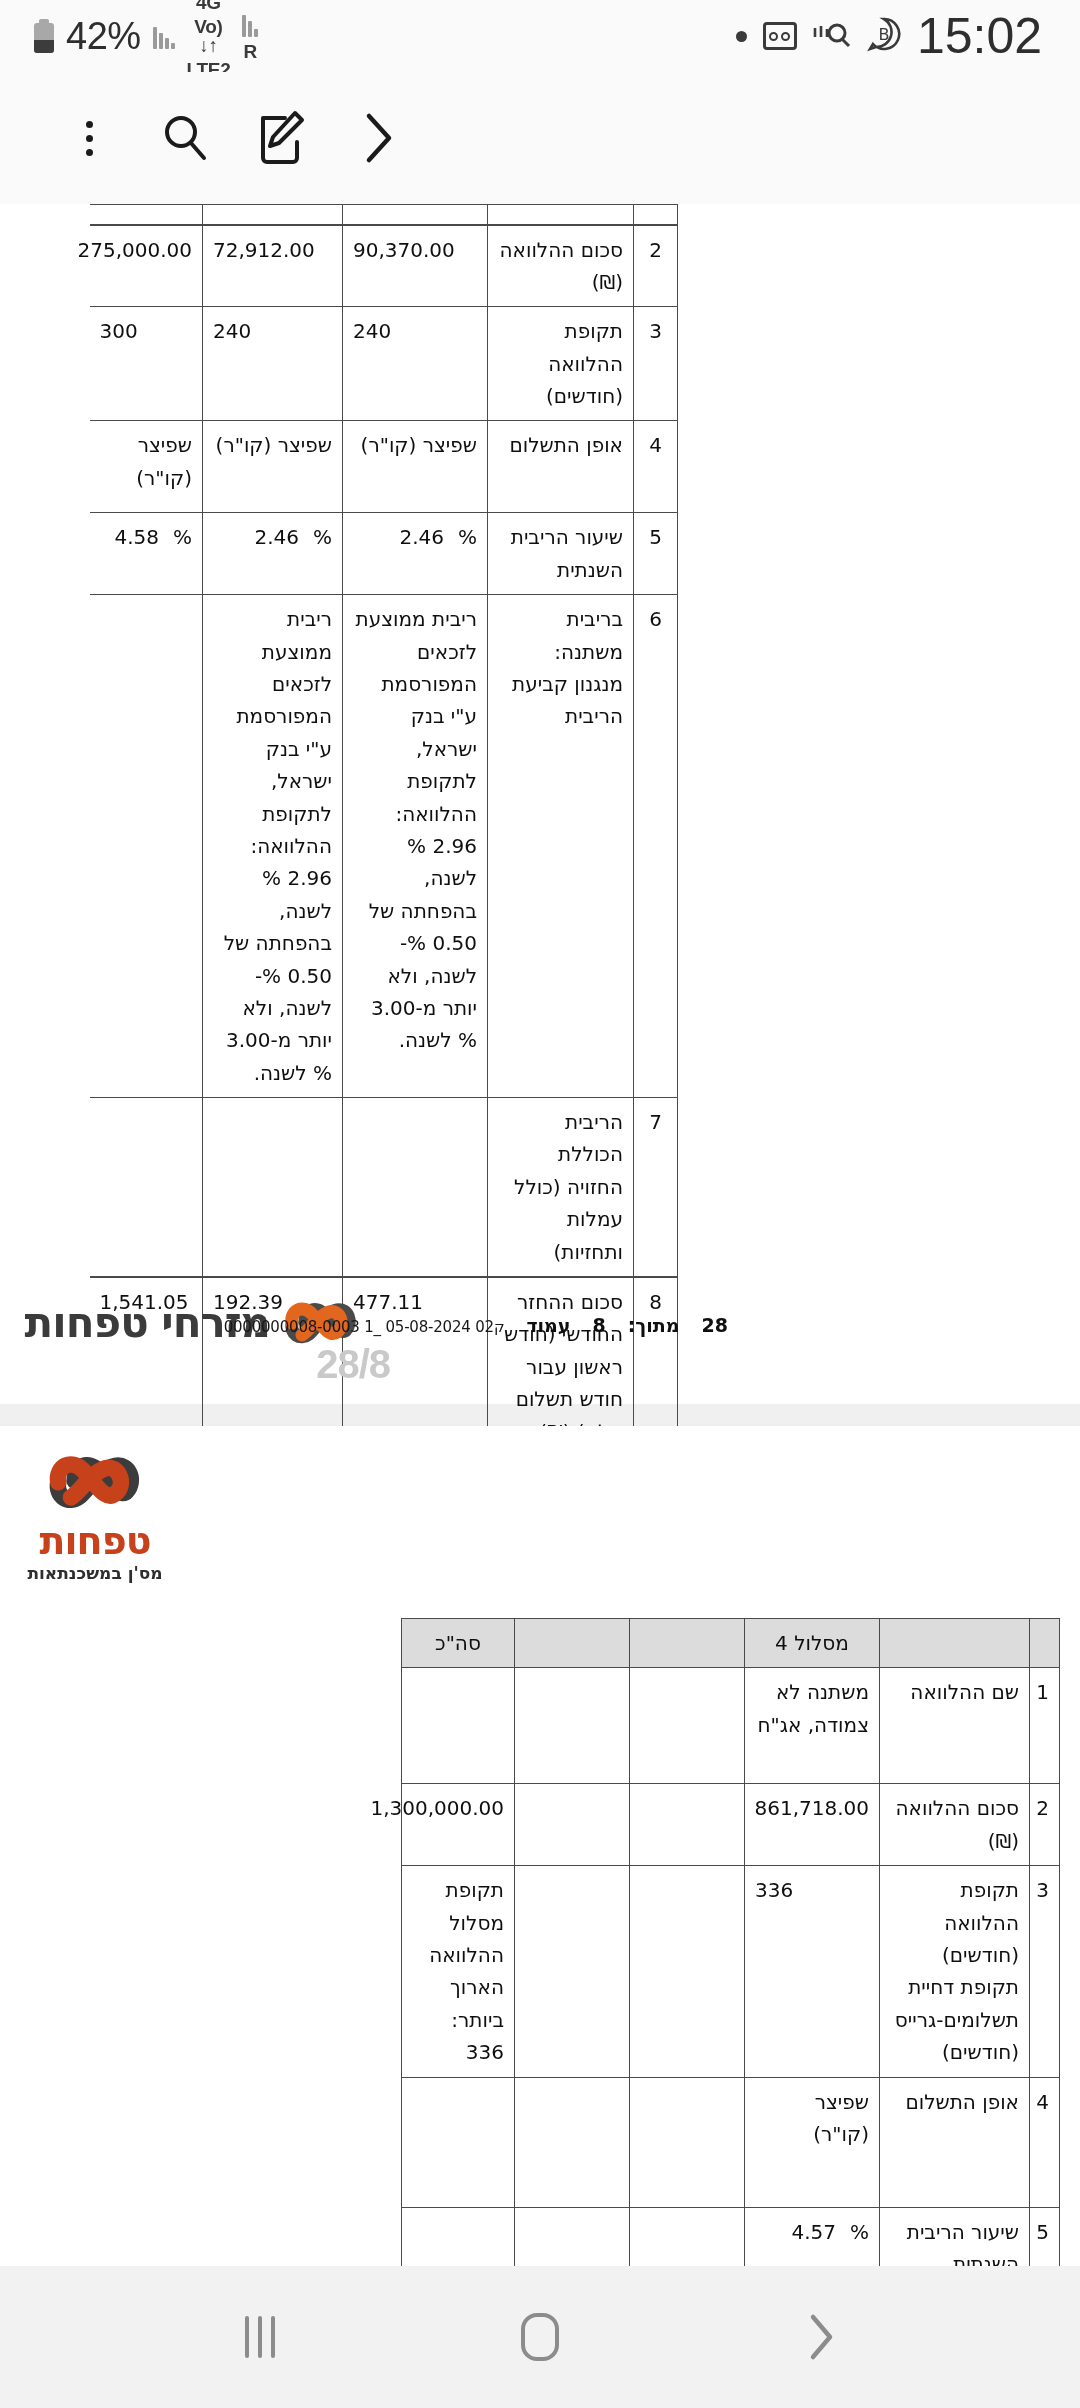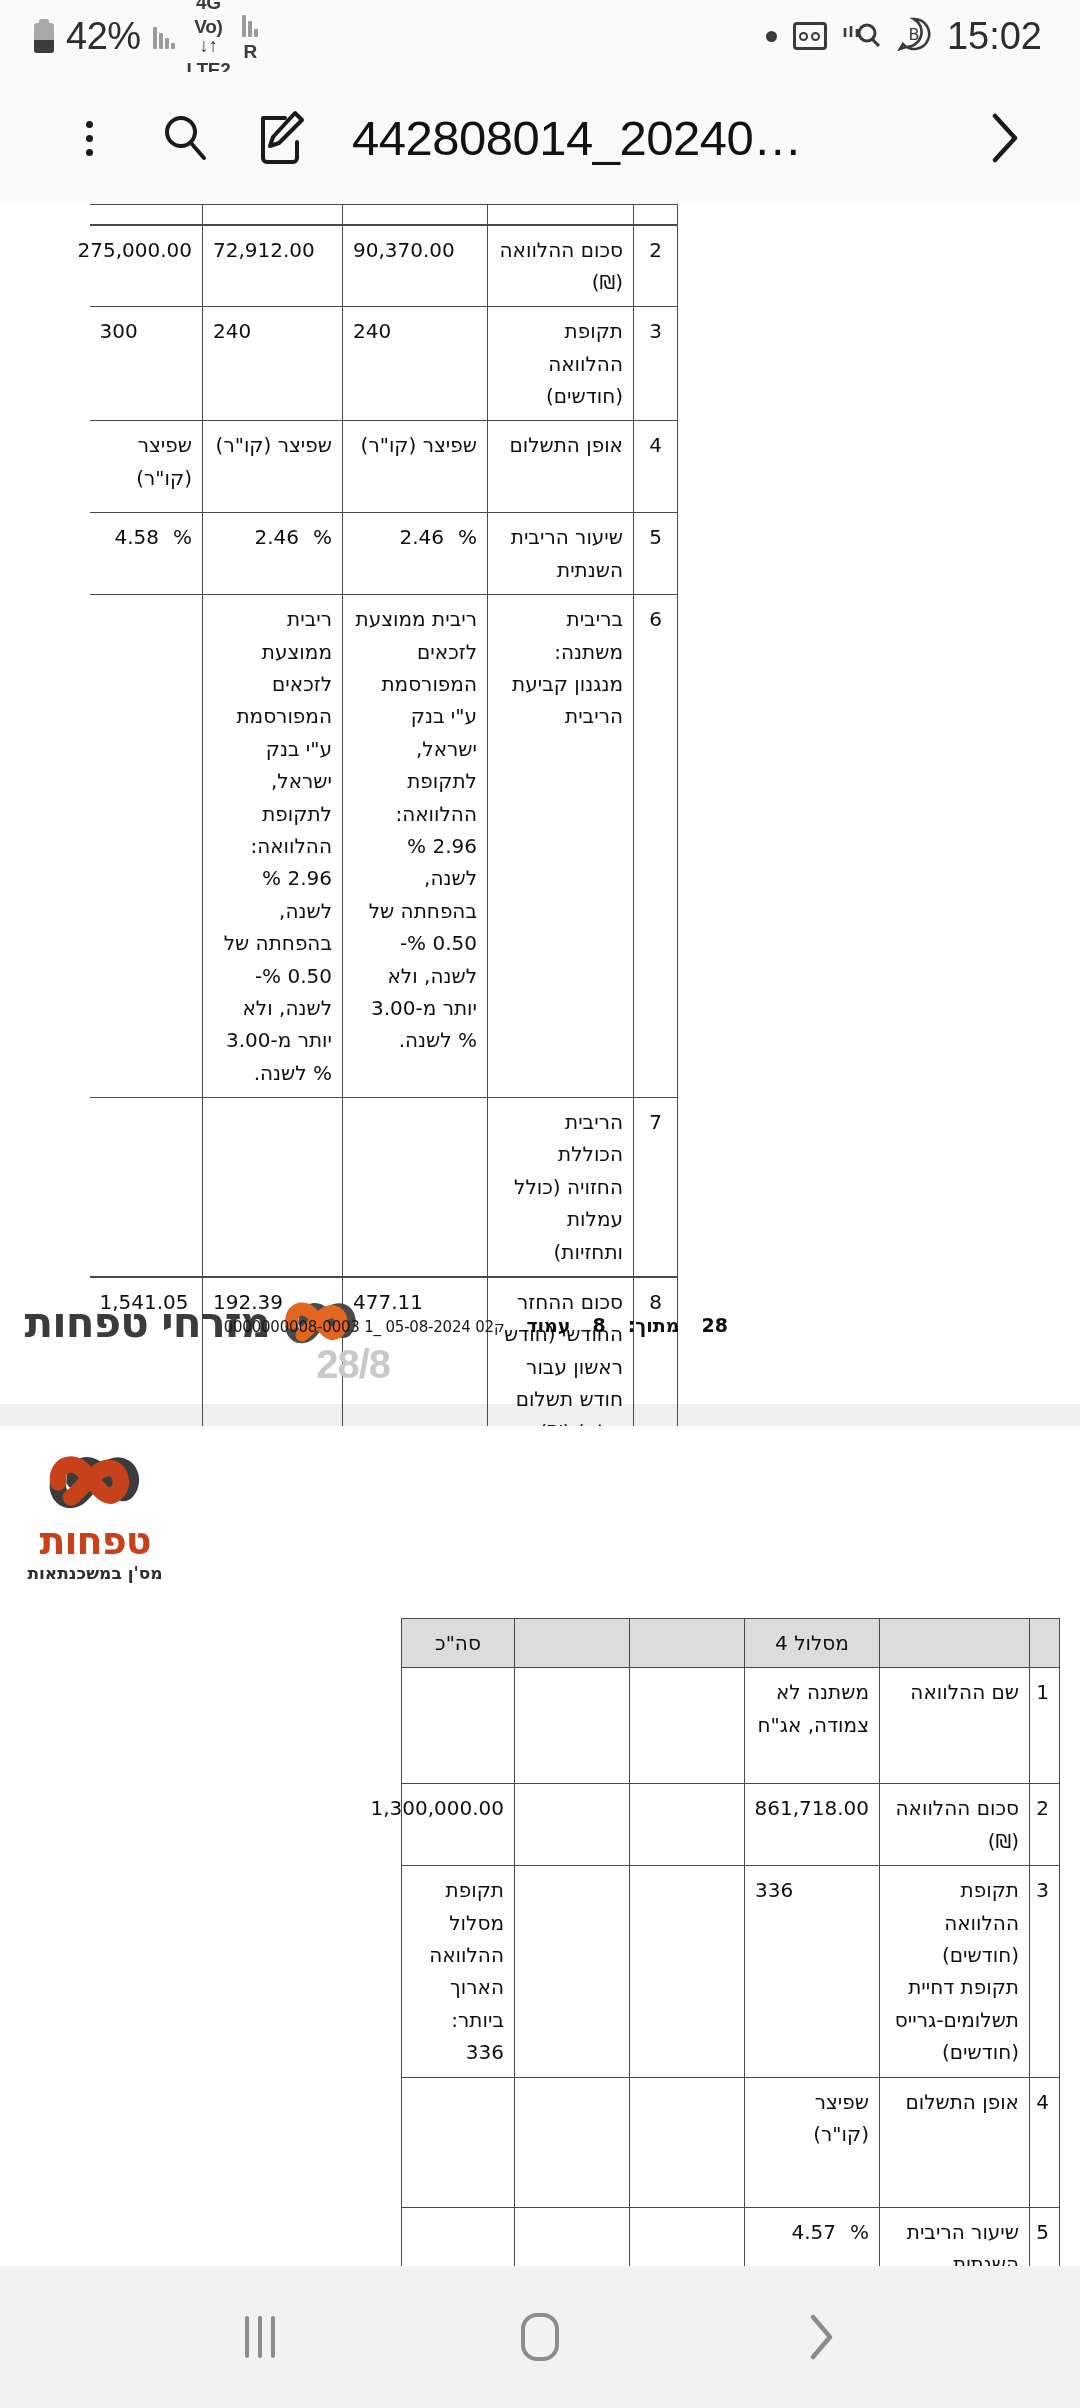--- a/index.html
+++ b/index.html
@@ -31,21 +31,21 @@
   .bars i:nth-child(3){height:11px} .bars i:nth-child(4){height:6px}
   .netblk { display:flex; flex-direction:column; align-items:center; line-height:1.0; }
   .netblk .t { font-size:19px; color:#3a3a3a; font-weight:700; letter-spacing:-0.3px;}
   .netblk .b { font-size:19px; color:#3a3a3a; font-weight:700; letter-spacing:-0.3px;}
   .netrow { display:flex; align-items:center; gap:5px;flex-direction:column;}
   .rblk { display:flex; flex-direction:column; align-items:flex-start; line-height:1.0;}
   .rblk .t { font-size:19px; color:#3a3a3a; font-weight:700;}
   .dot-ind { width:11px; height:11px; border-radius:50%; background:#3a3a3a; }
   .vm-icon { width:34px; height:28px; border:3px solid #3a3a3a; border-radius:4px; display:flex; align-items:center; justify-content:center; gap:3px;}
   .vm-icon span { width:9px; height:9px; border:2.5px solid #3a3a3a; border-radius:50%;}
-  .sb-time { font-size: 38px; color: #2e2e2e; letter-spacing: 0px; }
+  .sb-time { font-size: 50px; color: #2e2e2e; letter-spacing: 0px; }
 
   
   .appbar {
     position: absolute; top: 72px; left: 0; width: 1080px; height: 132px;
     background: #fafafa; display:flex; align-items:center; padding: 0 46px 0 58px;
     gap: 34px;
   }
   .ic-btn { width: 62px; height: 62px; display:flex; align-items:center; justify-content:center; flex: 0 0 auto; cursor:pointer;}
   .kebab { display:flex; flex-direction:column; gap:7px; align-items:center;}
   .kebab i { width:7px; height:7px; border-radius:50%; background:#1b1b1b;}
@@ -198,21 +198,20 @@
         <circle cx="22" cy="20" r="14" fill="none" stroke="#1b1b1b" stroke-width="4"></circle>
         <line x1="32" y1="31" x2="45" y2="46" stroke="#1b1b1b" stroke-width="4" stroke-linecap="round"></line>
       </svg>
     </span>
     <span class="ic-btn">
       <svg width="52" height="56" viewBox="0 0 52 56">
         <path d="M8 8 h22 M8 8 v40 a4 4 0 0 0 4 4 h26 a4 4 0 0 0 4 -4 v-16" fill="none" stroke="#1b1b1b" stroke-width="4" stroke-linecap="round"></path>
         <path d="M40 3 L47 10 L24 33 L15 36 L18 27 Z" fill="none" stroke="#1b1b1b" stroke-width="4" stroke-linejoin="round"></path>
       </svg>
     </span>
-    <span class="doc-title">442808014_20240…</span>
     <span class="ic-btn">
       <svg width="44" height="60" viewBox="0 0 44 60">
         <polyline points="14,8 34,30 14,52" fill="none" stroke="#1b1b1b" stroke-width="4.5" stroke-linecap="round" stroke-linejoin="round"></polyline>
       </svg>
     </span>
   </div>
 
   <div class="docview">
 
     <div class="page" style="height:1200px;">

